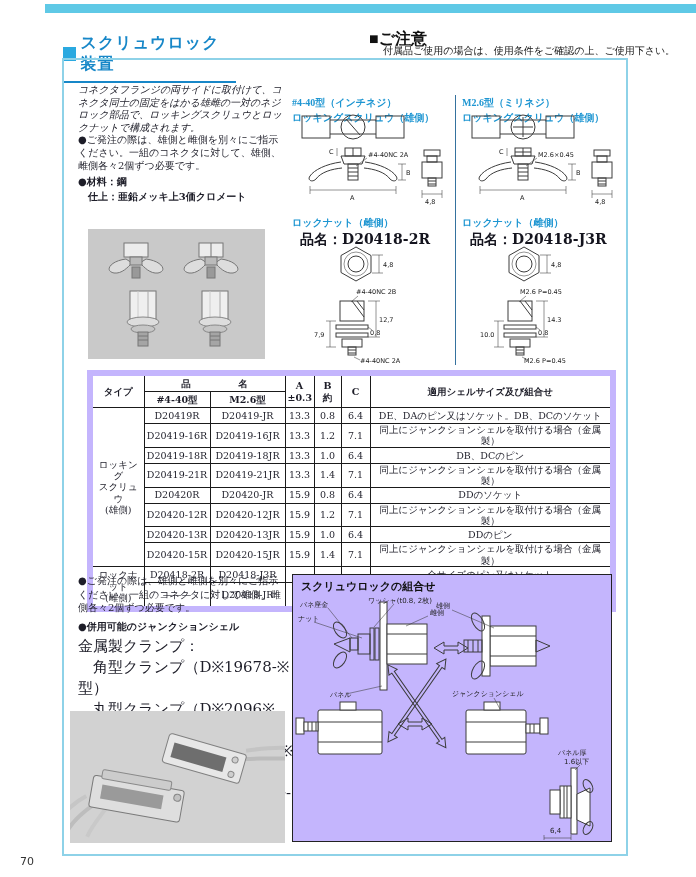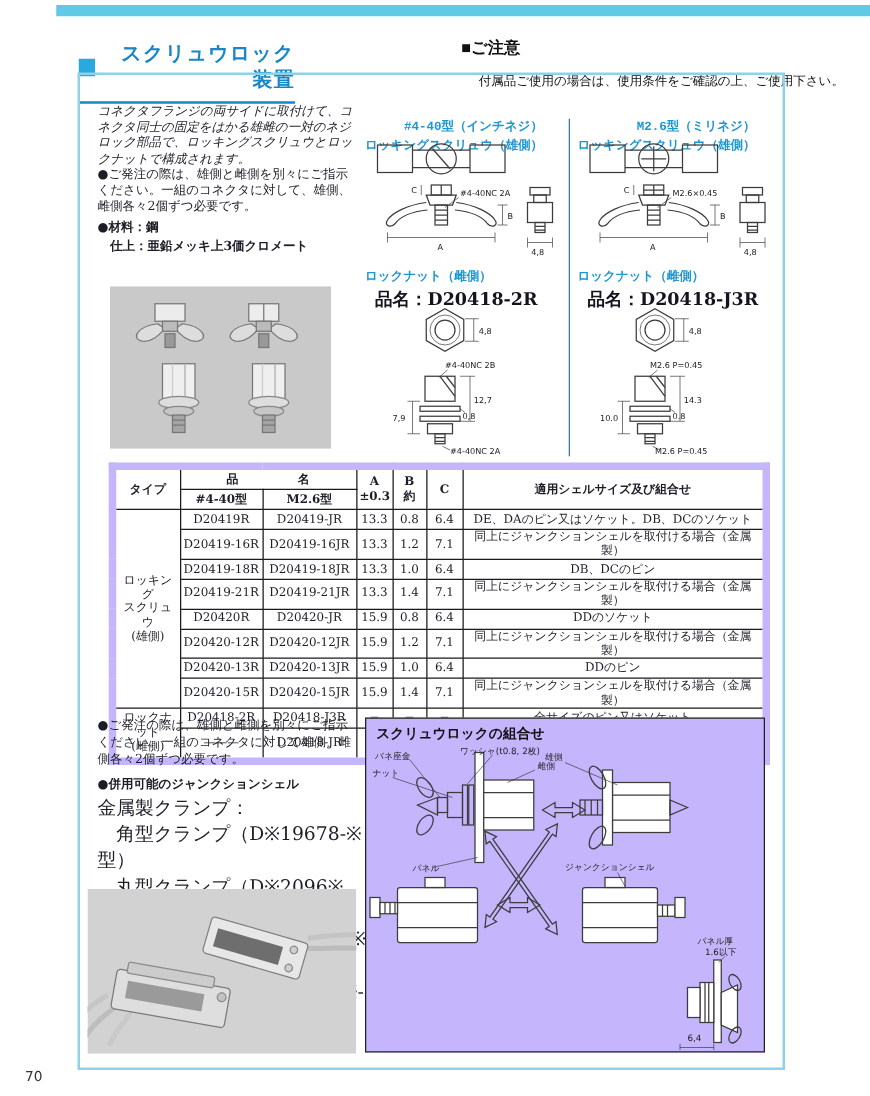--- a/index.html
+++ b/index.html
@@ -1,29 +1,29 @@
 <!DOCTYPE html>
 <html><head>
 <meta charset="utf-8">
 <style>
   html,body{margin:0;padding:0;background:#fff;}
   .page{position:relative;width:696px;height:877px;background:#ffffff;overflow:hidden;
         font-family:"DejaVu Serif","Liberation Serif",serif;color:#1d1d28;}
   .abs{position:absolute;}
-  .sans{font-family:Liberation Mono, monospace;text-align:right;}
+  .sans{font-family:Liberation Serif, serif;}
   .pre{white-space:pre-line;}
 
   
   .topbar{left:45px;top:4px;width:651px;height:9px;background:#5fc9e6;}
   .title-wrap{left:63px;top:33px;display:flex;align-items:center;gap:5px;
               border-bottom:2px solid #1787c8;padding-bottom:6px;width:173px;}
   .title-sq{width:14px;height:14px;background:#2aa9e0;display:inline-block;}
   .title-txt{font-size:16px;font-weight:bold;color:#1787c8;letter-spacing:1px;}
-  .notice-title{left:369px;top:29px;font-size:13px;font-weight:bold;color:#111;}
-  .notice-body{left:383px;top:44px;font-size:10px;color:#111;margin-top:14px;}
+  .notice-title{left:369px;top:29px;font-size:16px;font-weight:bold;color:#111;}
+  .notice-body{left:383px;top:44px;font-size:10px;color:#111;}
 
   
   .frame{left:62px;top:58px;width:562px;height:794px;border:2px solid #8ed2e8;}
   .vdivider{left:455px;top:95px;width:1px;height:270px;background:#35729e;}
 
   
   .intro-para{left:78px;top:84px;width:216px;font-size:10px;line-height:1.25;font-style:italic;}
   .order-note{left:78px;top:133px;width:216px;font-size:10px;line-height:1.3;}
   .material{left:78px;top:175px;font-size:10px;font-weight:bold;}
   .finish{left:88px;top:190px;font-size:10px;font-weight:bold;}

